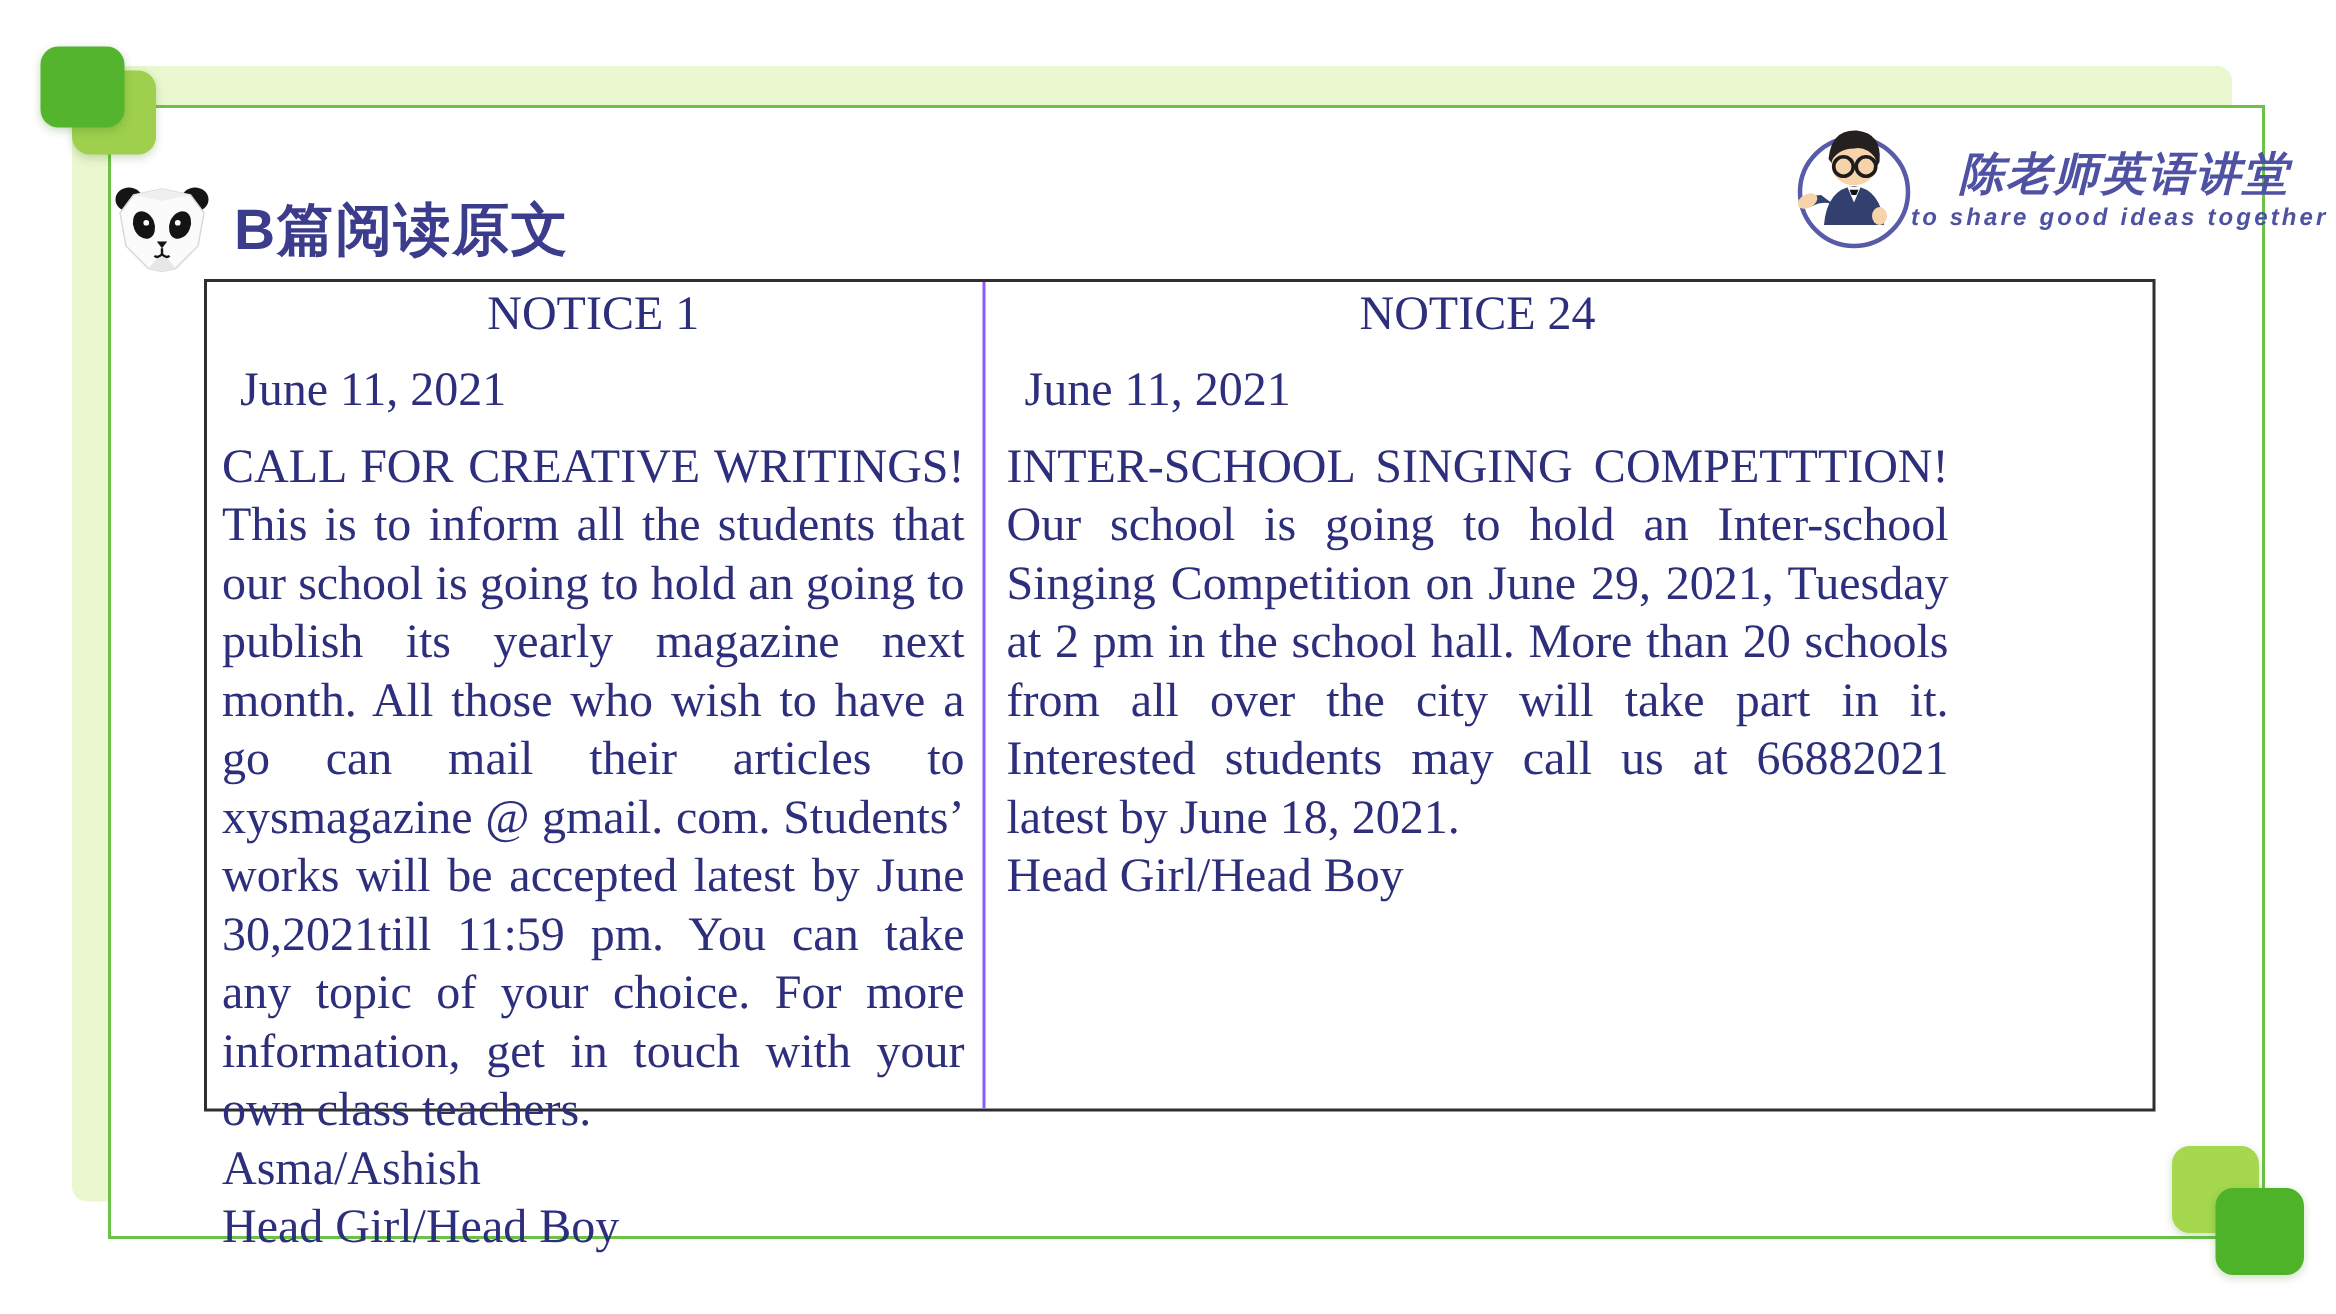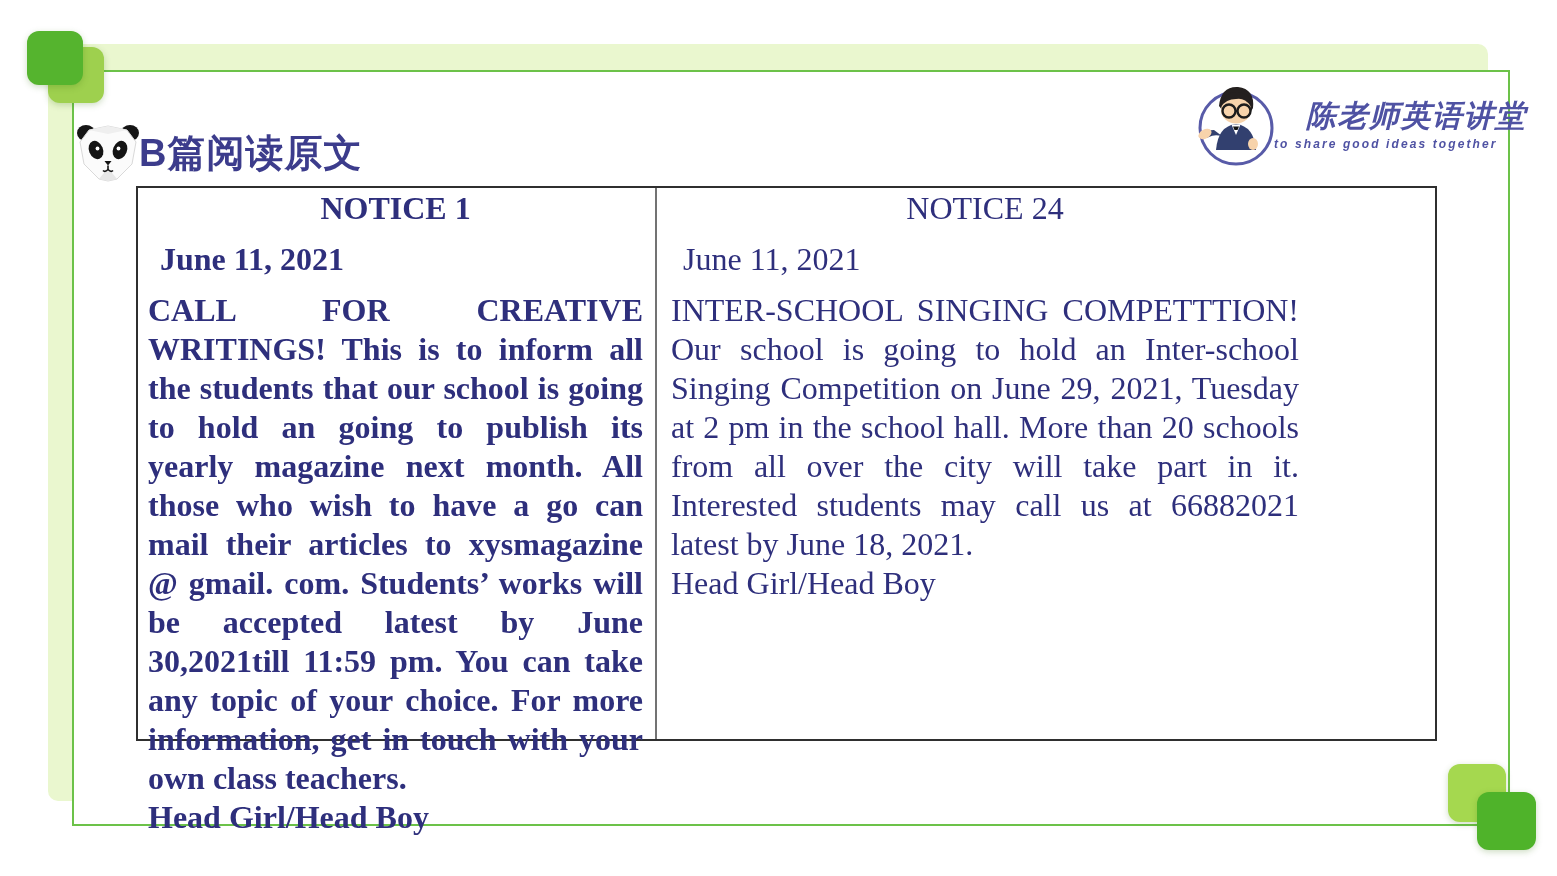--- a/index.html
+++ b/index.html
@@ -19,44 +19,44 @@
   }
   
   .sq{position:absolute;border-radius:12px;box-shadow:0 2px 6px rgba(60,120,20,.25);}
   .sq-tl-dark {left:27px;  top:31px;  width:56px;height:54px;background:#55b42e;z-index:5;}
   .sq-tl-light{left:48px;  top:47px;  width:56px;height:56px;background:#9ed04e;z-index:4;}
   .sq-br-light{left:1448px;top:764px; width:58px;height:58px;background:#a5d84f;z-index:4;}
   .sq-br-dark {left:1477px;top:792px; width:59px;height:58px;background:#4fb32a;z-index:5;}
   
   .panda{position:absolute;left:76px;top:124px;width:64px;height:58px;z-index:6;}
   .page-title{
-    position:absolute;left:139px;top:128px;z-index:6;
+    position:absolute;left:156px;top:128px;z-index:6;
     font-size:38px;font-weight:800;letter-spacing:1px;color:#3c3c8c;
   }
   
   .mascot{position:absolute;left:1192px;top:80px;width:84px;height:86px;z-index:6;}
   .brand{
     position:absolute;left:1272px;top:96px;width:240px;z-index:6;
     font-size:30px;font-weight:bold;font-style:italic;letter-spacing:1.5px;color:#4f52a3;margin-left:34px;
   }
   .tagline{
     position:absolute;left:1274px;top:137px;width:240px;z-index:6;
-    font-size:12px;font-weight:bold;font-style:italic;letter-spacing:2.1px;color:#4f52a3;
+    font-size:16px;font-weight:bold;font-style:italic;letter-spacing:2.1px;color:#4f52a3;
     white-space:nowrap;
   }
   
   .notice-table{
     position:absolute;left:136px;top:186px;width:1301px;height:555px;
     box-sizing:border-box;border:2px solid #2f2f2f;display:flex;z-index:6;
     font-family:"Liberation Serif","DejaVu Serif",serif;
     font-size:32px;line-height:39px;color:#2e2f7c;
   }
   .cell{box-sizing:border-box;}
-  .cell-left {width:517px;padding:1px 12px 0 10px;font-weight:bold;}
-  .cell-right{width:658px;border-left:2px solid #737373;padding:1px 14px 0 14px;}
+  .cell-left {width:517px;padding:1px 12px 0 10px;}
+  .cell-right{width:658px;border-left:2px solid #8b5cf6;padding:1px 14px 0 14px;}
   .n-header{text-align:center;margin:0;}
   .n-date{margin:12px;}
   .n-body{margin:0;text-align:justify;}
   .n-sig{margin:0;}
 </style>
 </head>
 <body>
 
 <div class="canvas">
 
@@ -102,20 +102,21 @@
   </svg>
 
   <div class="brand">陈老师英语讲堂</div>
   <div class="tagline">to share good ideas together</div>
 
   <div class="notice-table">
     <div class="cell cell-left">
       <p class="n-header">NOTICE 1</p>
       <p class="n-date">June 11, 2021</p>
       <p class="n-body">CALL FOR CREATIVE WRITINGS! This is to inform all the students that our school is going to hold an going to publish its yearly magazine next month. All those who wish to have a go can mail their articles to xysmagazine @ gmail. com. Students’ works will be accepted latest by June 30,2021till 11:59 pm. You can take any topic of your choice. For more information, get in touch with your own class teachers.</p>
+      <p class="n-sig">Asma/Ashish</p>
       <p class="n-sig">Head Girl/Head Boy</p>
     </div>
     <div class="cell cell-right">
       <p class="n-header">NOTICE 24</p>
       <p class="n-date">June 11, 2021</p>
       <p class="n-body">INTER-SCHOOL SINGING COMPETTTION! Our school is going to hold an Inter-school Singing Competition on June 29, 2021, Tuesday at 2 pm in the school hall. More than 20 schools from all over the city will take part in it. Interested students may call us at 66882021 latest by June 18, 2021.</p>
       <p class="n-sig">Head Girl/Head Boy</p>
     </div>
   </div>
 

